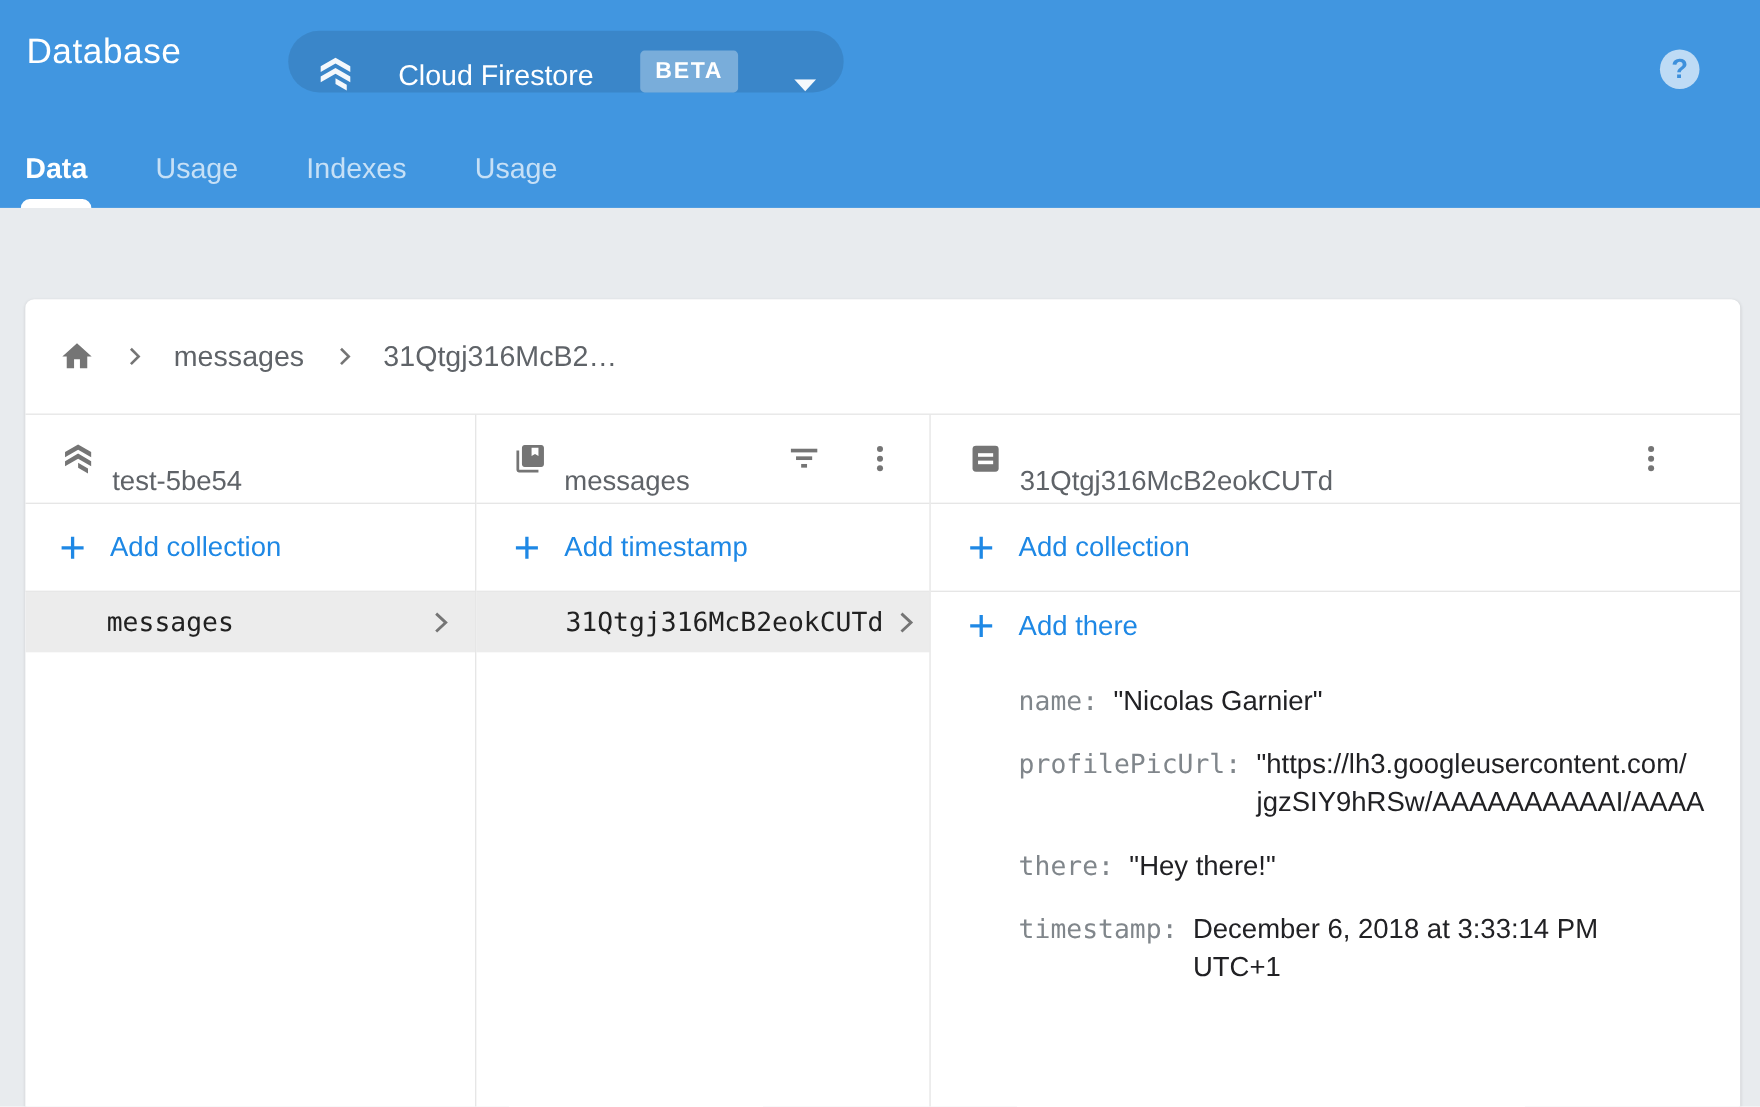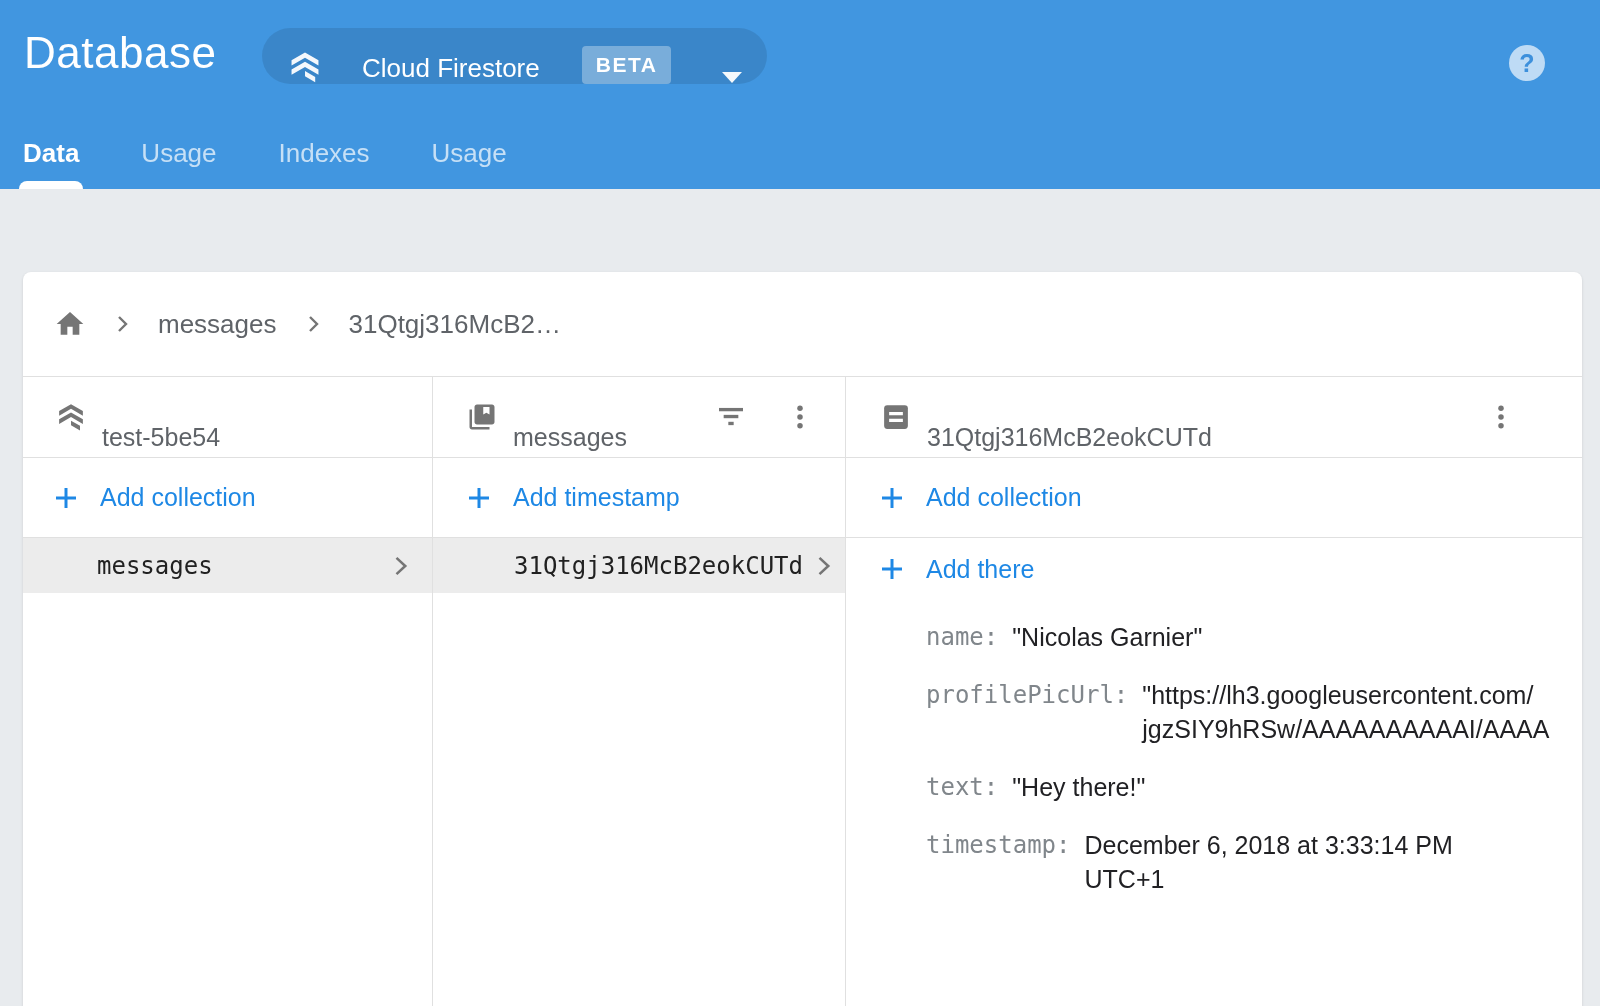--- a/index.html
+++ b/index.html
@@ -9,21 +9,21 @@
     background:#e8ebee;
     position:relative;
   }
   
   .appbar {
     position:absolute; left:0; top:0; width:1600px; height:189px;
     background:#4196e0;
   }
   .app-title {
     position:absolute; left:24px; top:28px;
-    font-size:44px; font-weight:500; color:#ffffff; letter-spacing:0.5px;
+    font-size:32px; font-weight:500; color:#ffffff; letter-spacing:0.5px;
   }
   .switcher {
     position:absolute; left:262px; top:28px; height:56px;
     border-radius:28px; background:rgba(0,0,0,0.10);
     display:flex; align-items:flex-end; padding:0 24px 0 26px; cursor:pointer;gap:24px;
   }
   .switcher .fs-icon { width:34px; height:34px; margin-right:16px; }
   .switcher-label { color:#ffffff; font-size:26px; }
   .beta-badge {
     margin-left:18px; background:rgba(255,255,255,0.32); color:#ffffff;
@@ -277,21 +277,21 @@
             </span>
           </div>
           <div class="field">
             <span class="field-key">profilePicUrl:</span>
             <span class="field-value">
               <div class="vline">"https://lh3.googleusercontent.com/</div>
               <div class="vline">jgzSIY9hRSw/AAAAAAAAAAI/AAAA</div>
             </span>
           </div>
           <div class="field">
-            <span class="field-key">text:</span>
+            <span class="field-key">there:</span>
             <span class="field-value">
               <div class="vline">"Hey there!"</div>
             </span>
           </div>
           <div class="field">
             <span class="field-key">timestamp:</span>
             <span class="field-value">
               <div class="vline">December 6, 2018 at 3:33:14 PM</div>
               <div class="vline">UTC+1</div>
             </span>

